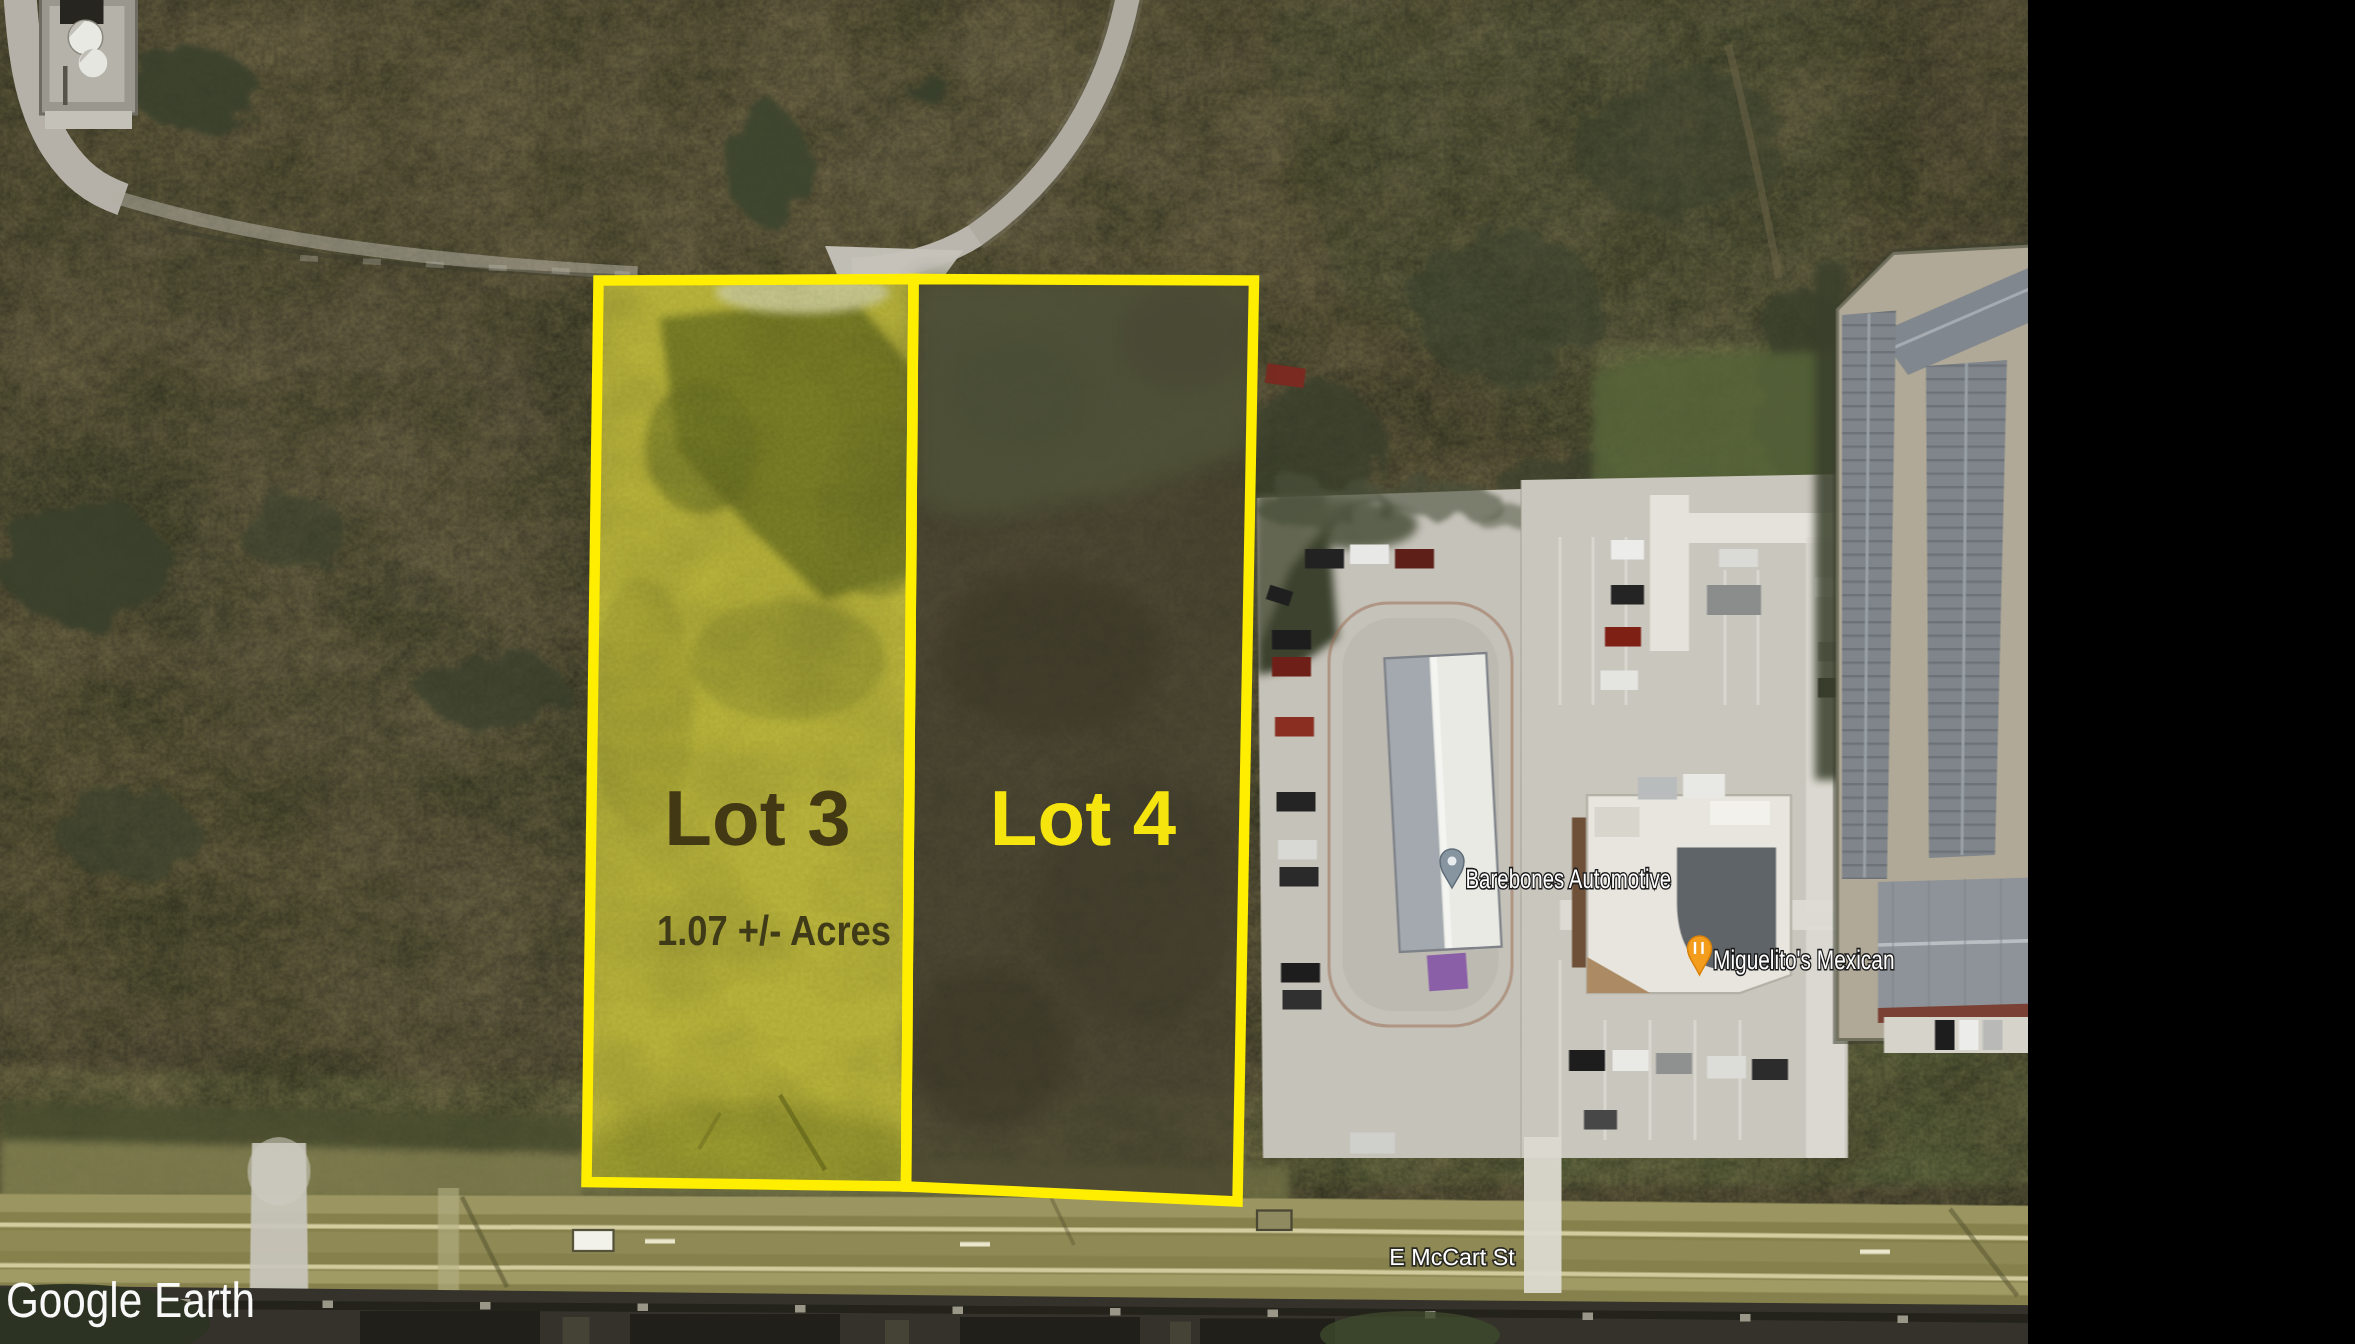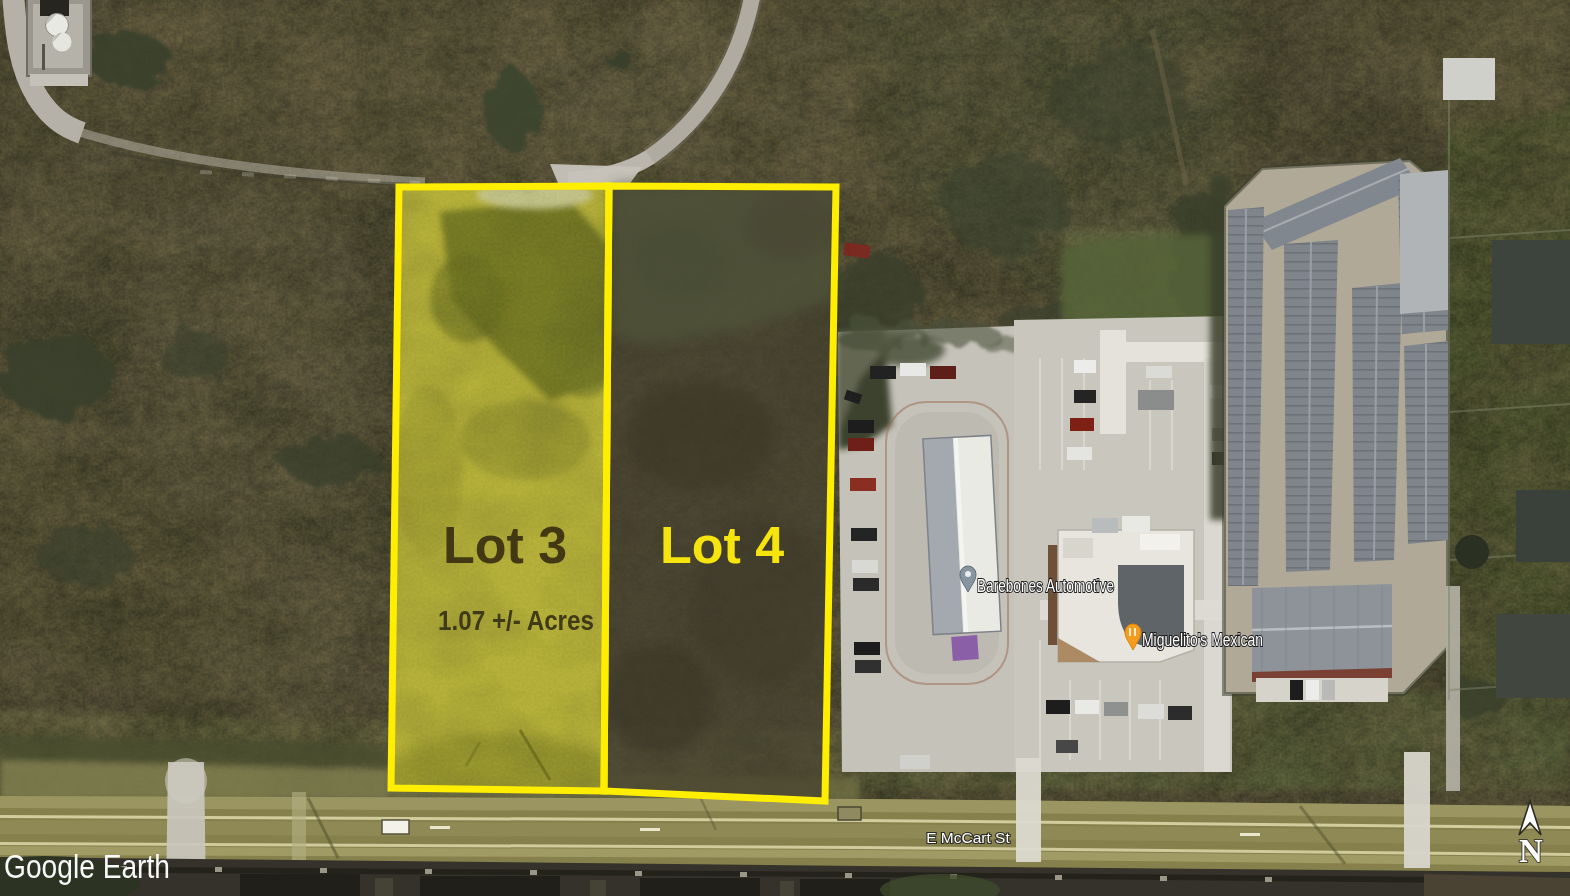--- a/index.html
+++ b/index.html
@@ -1,16 +1,16 @@
 <!DOCTYPE html>
 <html><head>
 <meta charset="utf-8">
 <style>
 html,body{margin:0;padding:0;background:#000;}
-#stage{position:relative;width:1570px;height:896px;overflow:hidden;font-family:"Liberation Sans",sans-serif;}
+#stage{position:relative;width:1352px;height:896px;overflow:hidden;font-family:"Liberation Sans",sans-serif;}
 </style>
 </head>
 <body>
 <div id="stage">
 <svg width="1570" height="896" viewBox="0 0 1570 896">
 <defs>
   <filter id="soft" color-interpolation-filters="sRGB" x="-40%" y="-40%" width="180%" height="180%">
           <feGaussianBlur stdDeviation="7"></feGaussianBlur>
         </filter>
   <filter id="soft3" color-interpolation-filters="sRGB" x="-40%" y="-40%" width="180%" height="180%">

